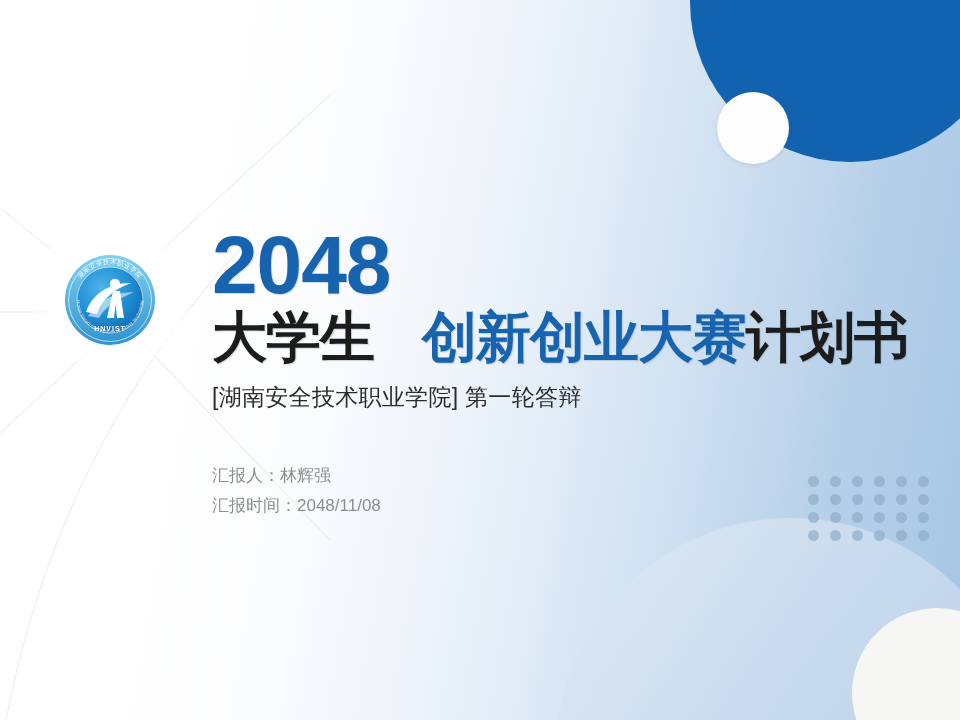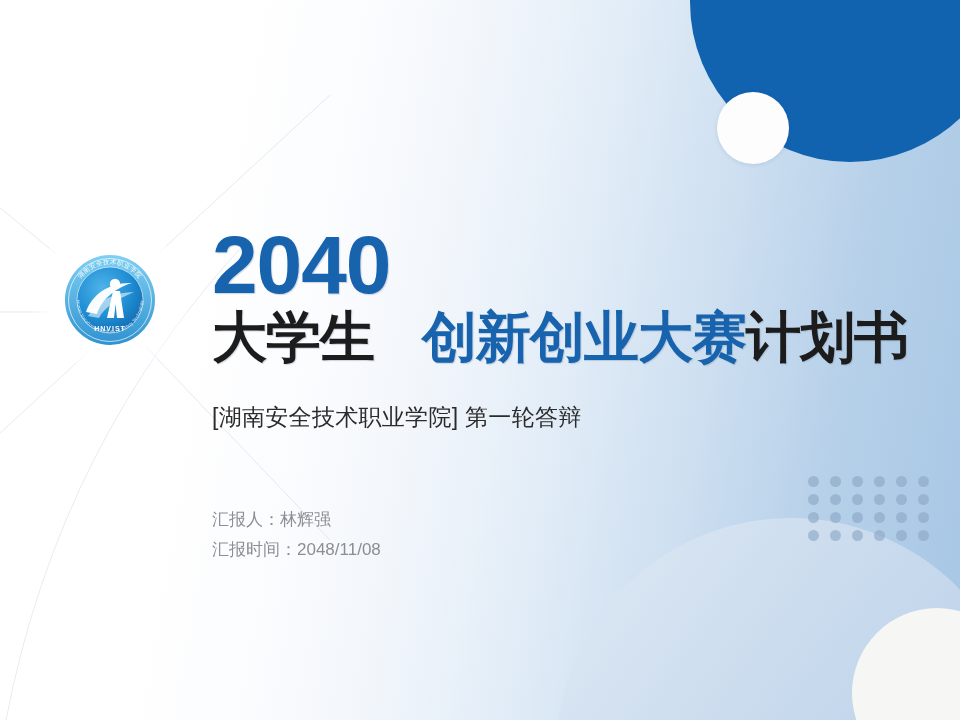--- a/index.html
+++ b/index.html
@@ -124,28 +124,28 @@
     line-height: 1.06;
     margin: 0;
     color: #1c1c1c;
     letter-spacing: -1px;
     white-space: nowrap;
     text-shadow: 1px 1px 1px rgba(120,140,165,.35);
   }
   .headline .hl-accent { color: #1763ad; margin-left: 48px; }
 
   .subtitle {
-    margin: 36px 0 0 0;
+    margin: 16px 0 0 0;
     font-size: 23px;
     color: #2b2b2b;
     letter-spacing: .3px;
   }
 
   .meta {
-    margin-top: 72px;
+    margin-top: 48px;
     color: #8b8f95;
     font-size: 17px;
     line-height: 1.72;
   }
   .meta div { white-space: nowrap; }
 
   
   .footer {
     position: absolute;
     left: 40px; bottom: 26px;
@@ -235,21 +235,21 @@
 
     <path d="M 28 64 C 34 46, 52 34, 74 35 C 60 39, 44 50, 39 66 Z" fill="#ffffff" opacity="0.97"></path>
     <path d="M 30 68 C 40 52, 58 44, 76 44 C 62 50, 46 59, 41 70 Z" fill="#ffffff" opacity="0.55"></path>
     <circle cx="57" cy="36" r="5.2" fill="#ffffff"></circle>
     <path d="M 55 43 L 62 43 L 66 70 L 59 70 L 57.6 56 L 56 70 L 49 70 Z" fill="#ffffff"></path>
     <text x="52" y="83" font-size="7" fill="#ffffff" font-weight="bold" font-family="'Liberation Sans', sans-serif" text-anchor="middle" letter-spacing="1">HNVIST</text>
   </svg>
 
   <div class="text-block">
 
-    <div class="year">2040</div>
+    <div class="year">2048</div>
 
     <h1 class="headline">
       <span>大学生</span><span class="hl-accent">创新创业大赛</span><span>计划书</span>
     </h1>
 
     <div class="subtitle">[湖南安全技术职业学院] 第一轮答辩</div>
 
     <div class="meta">
       <div>汇报人：林辉强</div>
       <div>汇报时间：2048/11/08</div>

